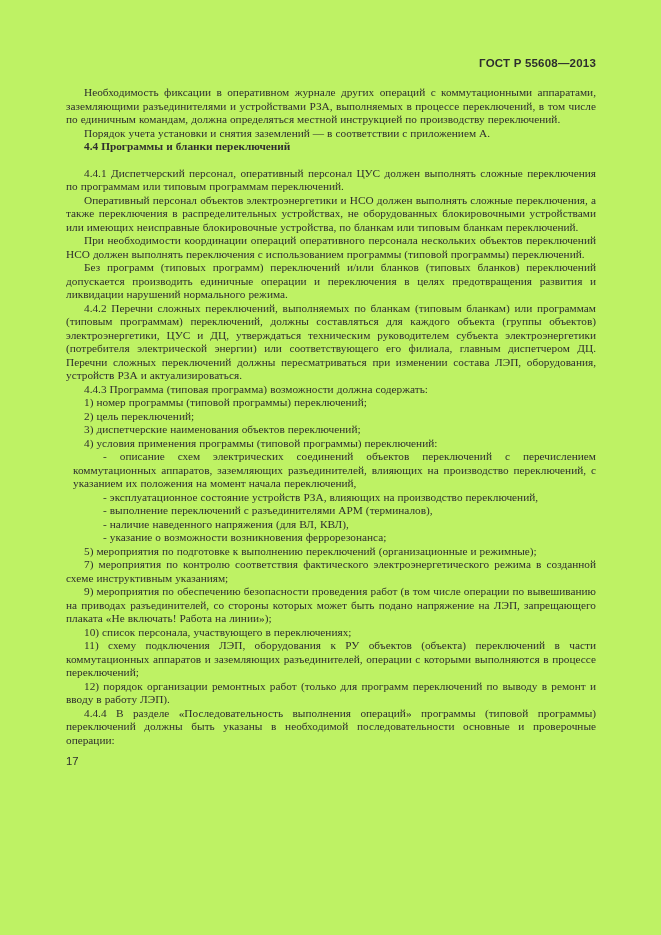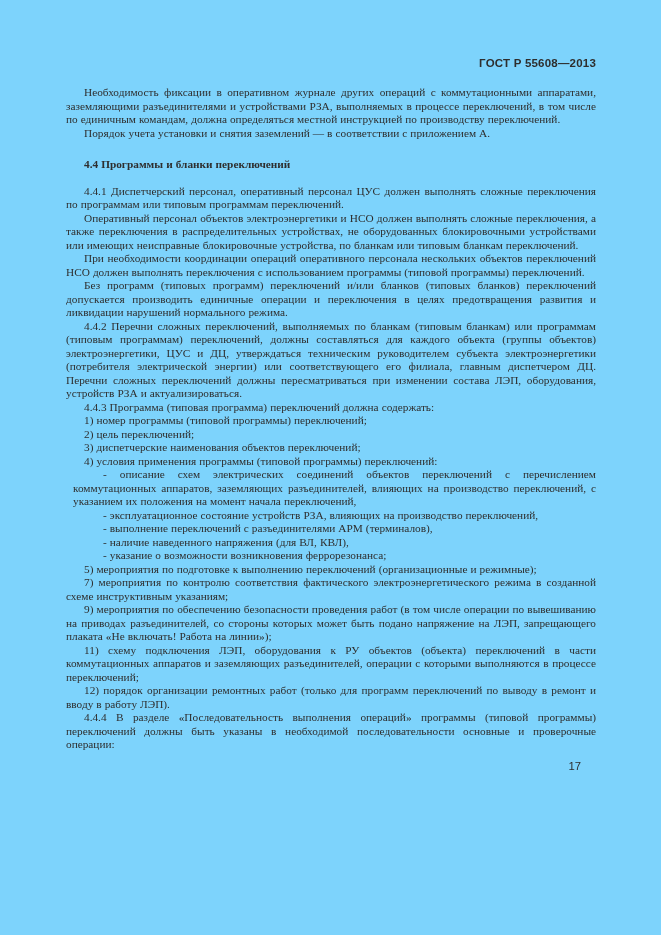--- a/index.html
+++ b/index.html
@@ -4,21 +4,21 @@
 <style>
   html, body {
     margin: 0;
     padding: 0;
     background: #ffffff;
   }
   .page {
     position: relative;
     width: 661px;
     height: 935px;
-    background: #7dd3fc;
+    background: #bef264;
     box-sizing: border-box;
     padding: 56px 65px 0 66px;
     font-family: "Liberation Sans", sans-serif;
     color: #2e2e2e;
     overflow: hidden;
   }
   .doc-header {
     text-align: right;
     font-weight: bold;
     font-size: 11.5px;
@@ -31,60 +31,60 @@
     font-size: 11.3px;
     line-height: 13.5px;
     text-align: justify;
     text-indent: 18px;
     word-spacing: 0.2px;
     font-family: Liberation Serif, serif;
   }
   .doc-body p.h {
     font-weight: bold;
     text-align: left;
-    margin-top: 18px;
+    margin-top: 0;
     margin-bottom: 13px;
   }
   .doc-body p.dash {
     text-indent: 30px;
     margin-left: 7px;
   }
   .page-number {
     font-size: 11.3px;
     line-height: 13.5px;
-    text-align: right;
     padding-right: 15px;
     margin-top: 8px;
   }
 </style>
 </head>
 <body>
 
 <div class="page">
   <div class="doc-header">ГОСТ Р 55608—2013</div>
   <div class="doc-body">
     <p class="b">Необходимость фиксации в оперативном журнале других операций с коммутационными аппаратами, заземляющими разъединителями и устройствами РЗА, выполняемых в процессе переключений, в том числе по единичным командам, должна определяться местной инструкцией по производству переключений.</p>
     <p class="b">Порядок учета установки и снятия заземлений — в соответствии с приложением А.</p>
     <p class="h">4.4 Программы и бланки переключений</p>
     <p class="b">4.4.1 Диспетчерский персонал, оперативный персонал ЦУС должен выполнять сложные переключения по программам или типовым программам переключений.</p>
     <p class="b">Оперативный персонал объектов электроэнергетики и НСО должен выполнять сложные переключения, а также переключения в распределительных устройствах, не оборудованных блокировочными устройствами или имеющих неисправные блокировочные устройства, по бланкам или типовым бланкам переключений.</p>
     <p class="b">При необходимости координации операций оперативного персонала нескольких объектов переключений НСО должен выполнять переключения с использованием программы (типовой программы) переключений.</p>
     <p class="b">Без программ (типовых программ) переключений и/или бланков (типовых бланков) переключений допускается производить единичные операции и переключения в целях предотвращения развития и ликвидации нарушений нормального режима.</p>
     <p class="b">4.4.2 Перечни сложных переключений, выполняемых по бланкам (типовым бланкам) или программам (типовым программам) переключений, должны составляться для каждого объекта (группы объектов) электроэнергетики, ЦУС и ДЦ, утверждаться техническим руководителем субъекта электроэнергетики (потребителя электрической энергии) или соответствующего его филиала, главным диспетчером ДЦ. Перечни сложных переключений должны пересматриваться при изменении состава ЛЭП, оборудования, устройств РЗА и актуализироваться.</p>
-    <p class="b">4.4.3 Программа (типовая программа) переключений должна содержать:</p>
+    <p class="b">4.4.3 Программа (типовая программа) возможности должна содержать:</p>
     <p class="b">1) номер программы (типовой программы) переключений;</p>
     <p class="b">2) цель переключений;</p>
     <p class="b">3) диспетчерские наименования объектов переключений;</p>
     <p class="b">4) условия применения программы (типовой программы) переключений:</p>
     <p class="b dash">- описание схем электрических соединений объектов переключений с перечислением коммутационных аппаратов, заземляющих разъединителей, влияющих на производство переключений, с указанием их положения на момент начала переключений,</p>
     <p class="b dash">- эксплуатационное состояние устройств РЗА, влияющих на производство переключений,</p>
     <p class="b dash">- выполнение переключений с разъединителями АРМ (терминалов),</p>
     <p class="b dash">- наличие наведенного напряжения (для ВЛ, КВЛ),</p>
     <p class="b dash">- указание о возможности возникновения феррорезонанса;</p>
     <p class="b">5) мероприятия по подготовке к выполнению переключений (организационные и режимные);</p>
     <p class="b">7) мероприятия по контролю соответствия фактического электроэнергетического режима в созданной схеме инструктивным указаниям;</p>
     <p class="b">9) мероприятия по обеспечению безопасности проведения работ (в том числе операции по вывешиванию на приводах разъединителей, со стороны которых может быть подано напряжение на ЛЭП, запрещающего плаката «Не включать! Работа на линии»);</p>
+    <p class="b">10) список персонала, участвующего в переключениях;</p>
     <p class="b">11) схему подключения ЛЭП, оборудования к РУ объектов (объекта) переключений в части коммутационных аппаратов и заземляющих разъединителей, операции с которыми выполняются в процессе переключений;</p>
     <p class="b">12) порядок организации ремонтных работ (только для программ переключений по выводу в ремонт и вводу в работу ЛЭП).</p>
     <p class="b">4.4.4 В разделе «Последовательность выполнения операций» программы (типовой программы) переключений должны быть указаны в необходимой последовательности основные и проверочные операции:</p>
   </div>
   <div class="page-number">17</div>
 </div>
 
 </body></html>

